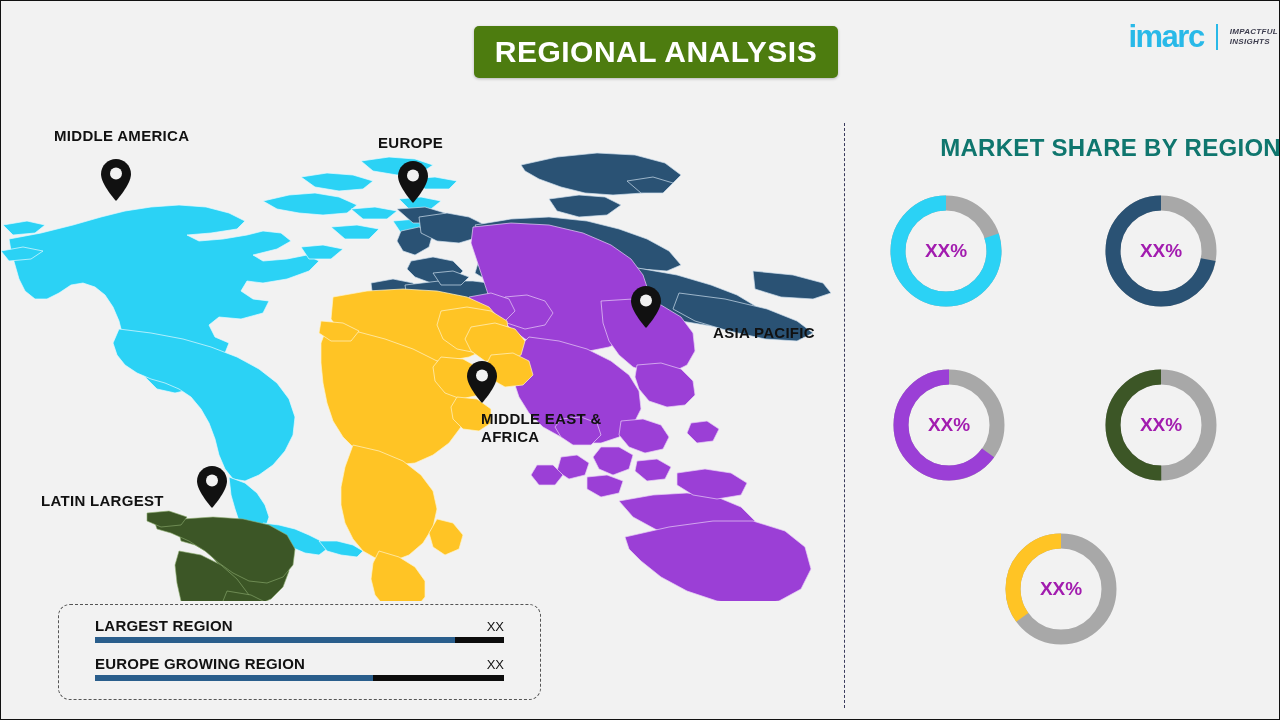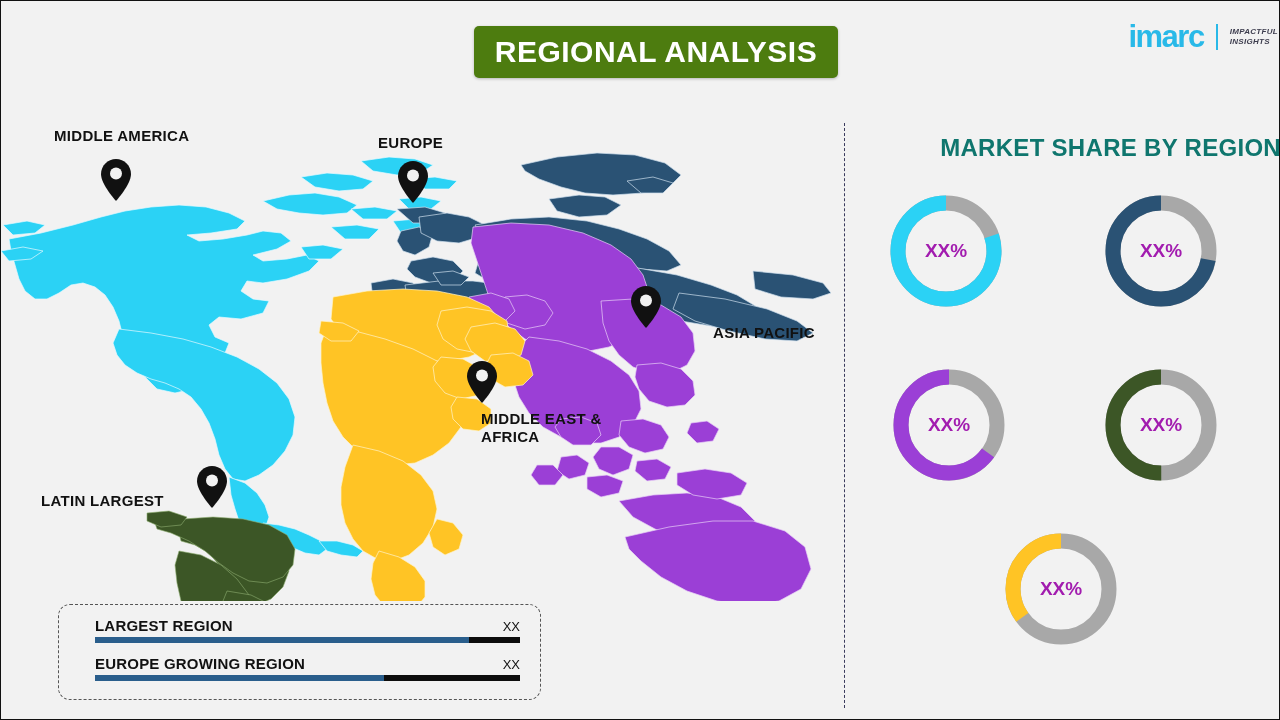--- a/index.html
+++ b/index.html
@@ -72,21 +72,21 @@
   #label-latin-america{left:40px;top:491px;}
 
   
   .map-pin{position:absolute;width:30px;height:42px;}
 
   
   #legend-box{
     position:absolute;left:57px;top:603px;width:483px;height:96px;
     border:1.5px dashed #555;border-radius:12px;
     box-sizing:border-box;
-    padding:12px 20px 10px 36px;
+    padding:12px 36px 10px 36px;
   }
   .legend-row{margin-bottom:12px;}
   .legend-row:last-child{margin-bottom:0;}
   .legend-head{
     display:flex;align-items:baseline;justify-content:space-between;
     margin-bottom:3px;
   }
   .legend-name{font-size:15px;font-weight:bold;color:#111;letter-spacing:.2px;}
   .legend-value{font-size:13px;font-weight:normal;color:#111;}
   .legend-track{height:6px;background:#0d0d0d;width:100%;position:relative;}

